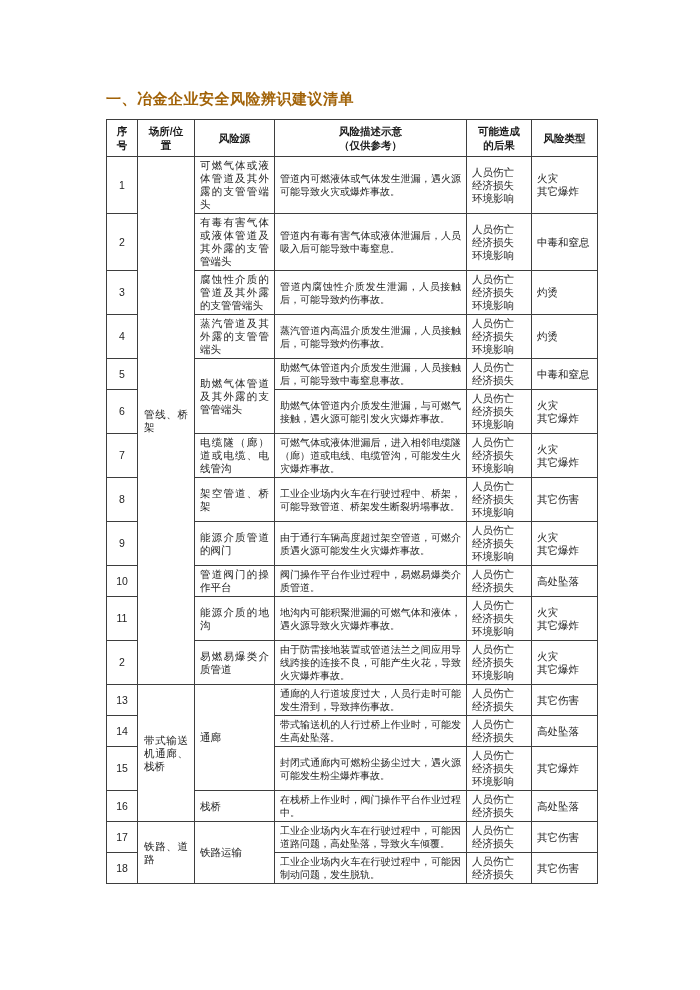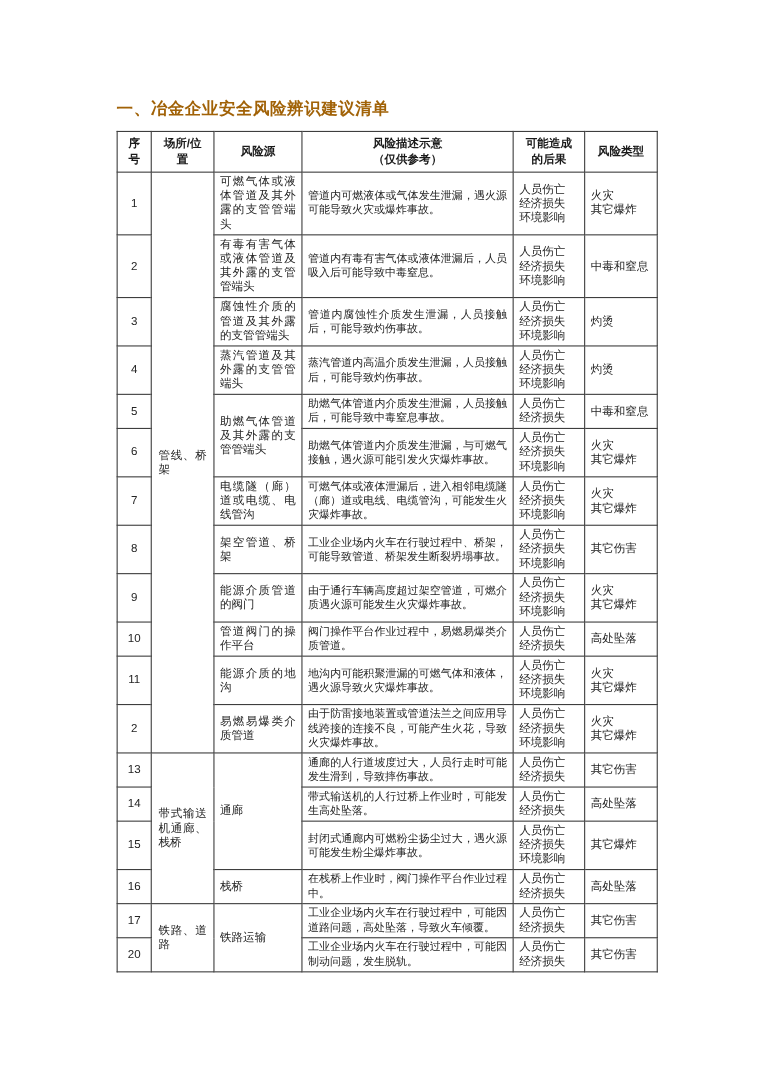--- a/index.html
+++ b/index.html
@@ -254,21 +254,21 @@
         <tr>
           <td class="col-no">17</td>
           <td class="col-place" rowspan="2">铁路、道路</td>
           <td class="col-source" rowspan="2">铁路运输</td>
           <td class="col-desc">工业企业场内火车在行驶过程中，可能因道路问题，高处坠落，导致火车倾覆。</td>
           <td class="col-cons">人员伤亡
 经济损失</td>
           <td class="col-type">其它伤害</td>
         </tr>
         <tr>
-          <td class="col-no">20</td>
+          <td class="col-no">18</td>
           <td class="col-desc">工业企业场内火车在行驶过程中，可能因制动问题，发生脱轨。</td>
           <td class="col-cons">人员伤亡
 经济损失</td>
           <td class="col-type">其它伤害</td>
         </tr>
       </tbody>
   </table>
 </div>
 
 </body></html>

